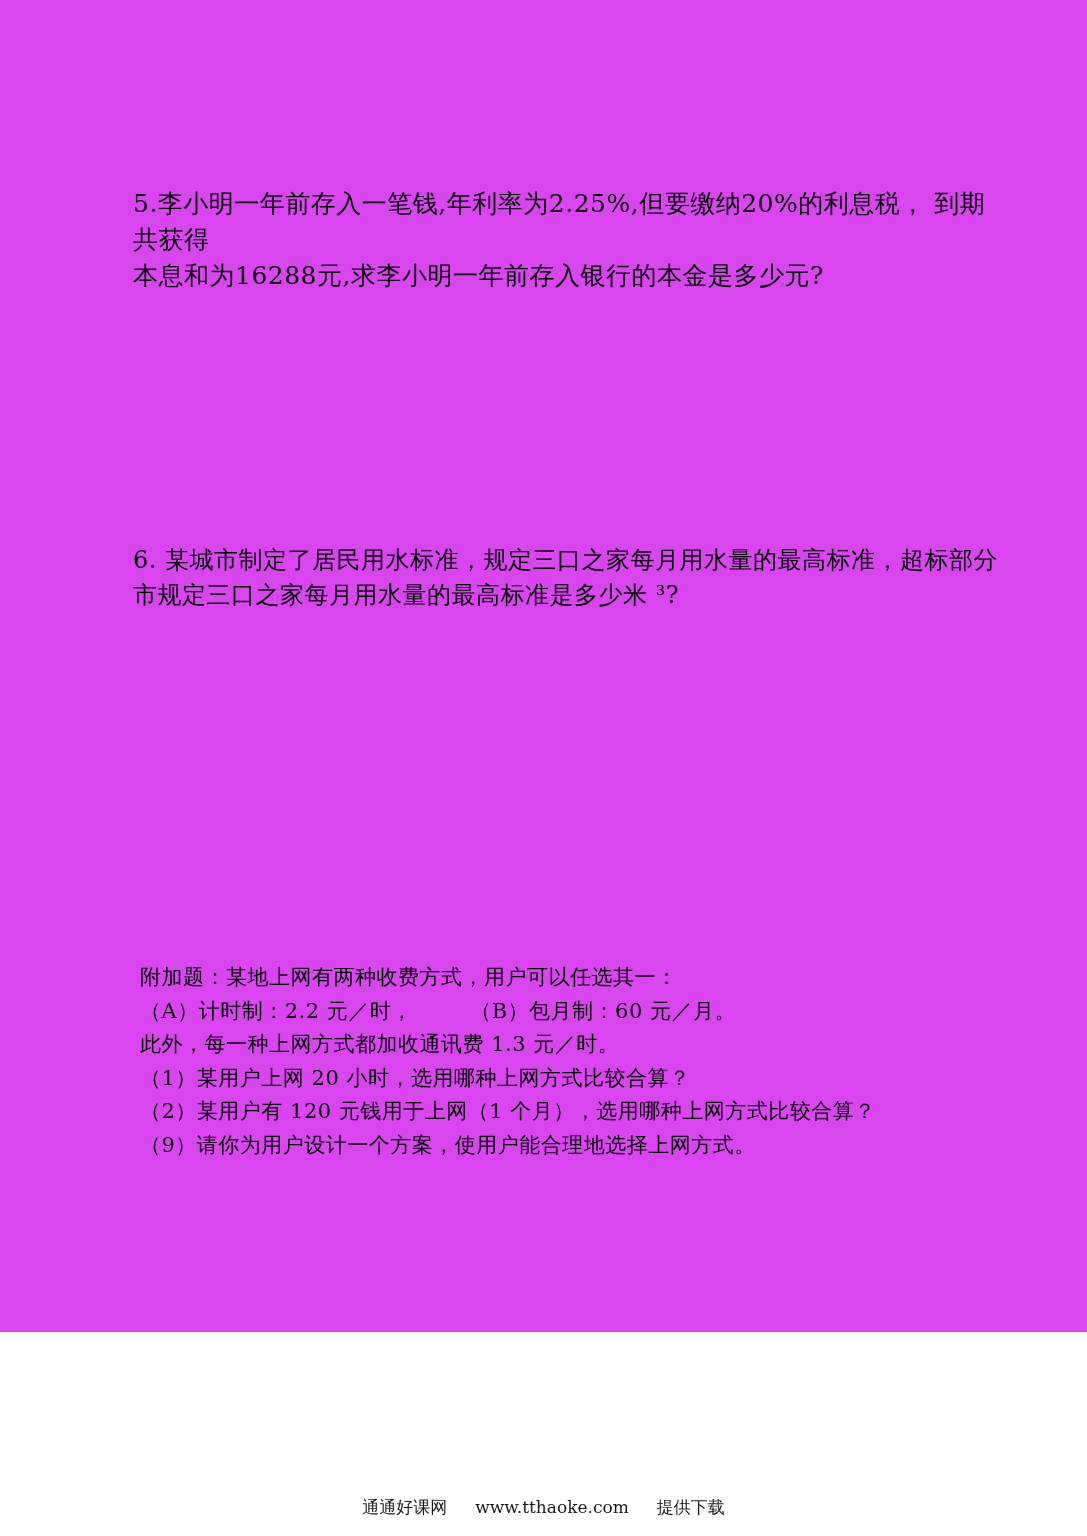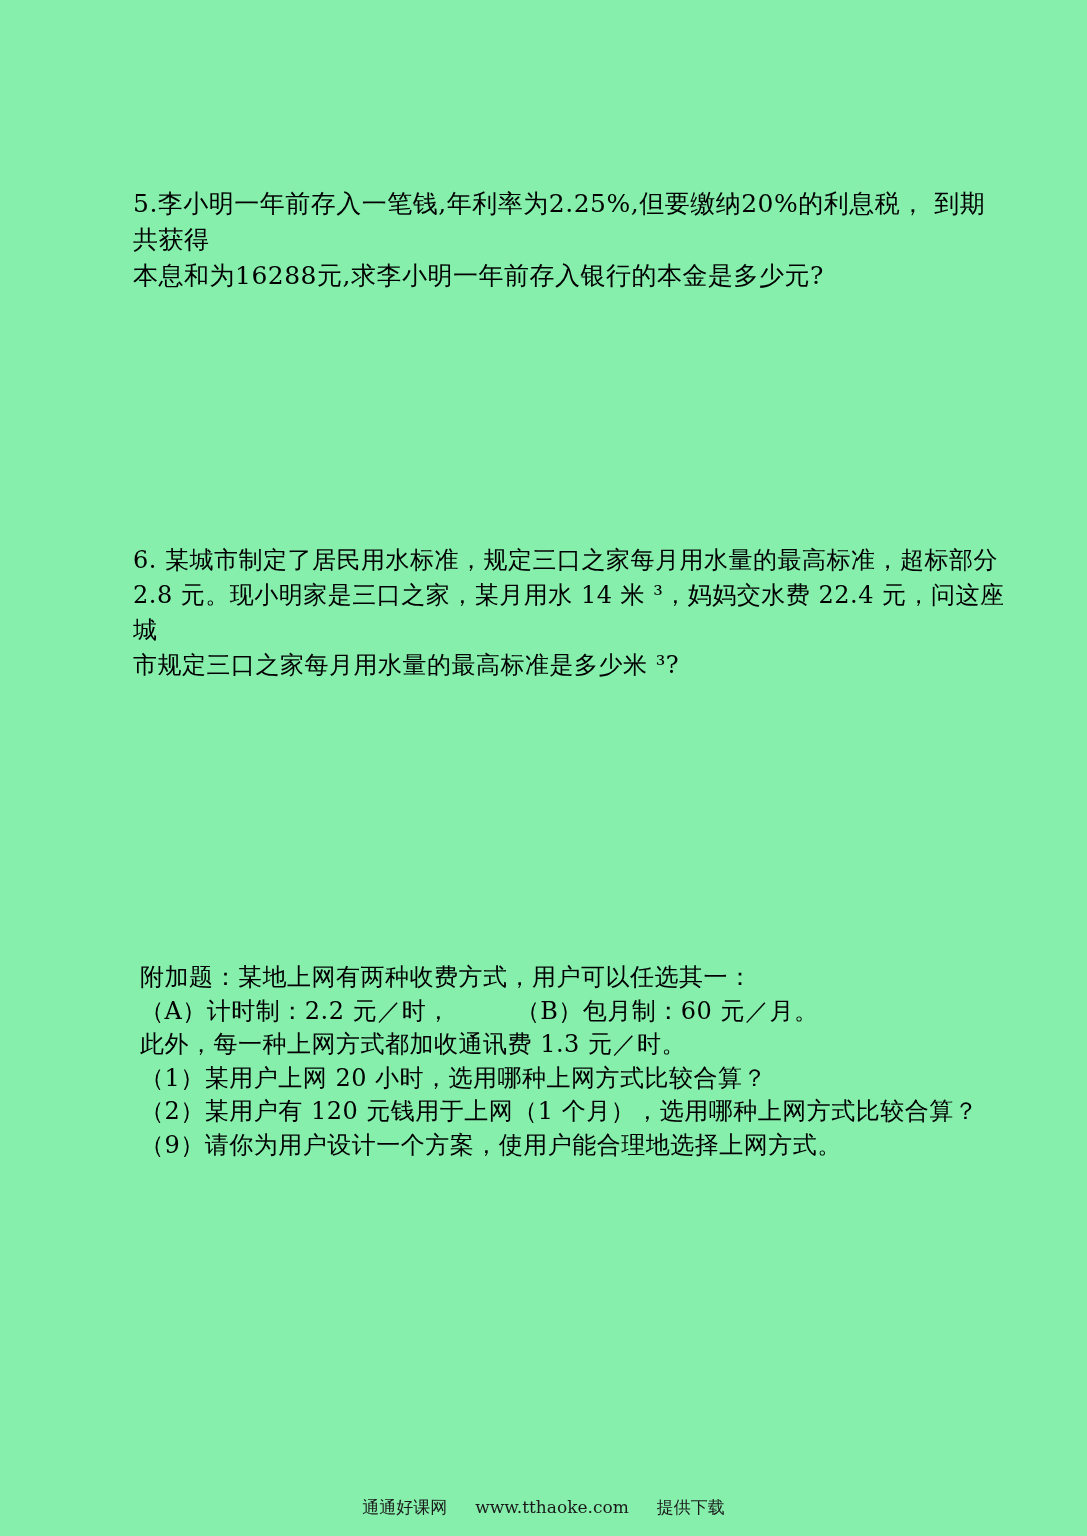--- a/index.html
+++ b/index.html
@@ -8,22 +8,22 @@
     height: 1536px;
     background: #ffffff;
     font-family: "DejaVu Serif", "Liberation Serif", serif;
     color: #000000;
     position: relative;
     overflow: hidden;
   }
   .page {
     position: absolute;
     left: 0; top: 0;
-    width: 1087px; height: 1536px;
-    background: #86efac;
+    width: 1087px; height: 1332px;
+    background: #d946ef;
   }
   .q-block { position: absolute; }
   .q-line { white-space: pre-wrap; }
 
   .question-5 {
     left: 133px;
     top: 186px;
     width: 872px;
     font-size: 25px;
     line-height: 36px;
@@ -34,21 +34,21 @@
     top: 543px;
     width: 890px;
     font-size: 24px;
     line-height: 35px;
     letter-spacing: 0.5px;
   }
   .bonus {
     left: 140px;
     top: 961px;
     width: 890px;
-    font-size: 24px;
+    font-size: 21px;
     line-height: 33.5px;
     letter-spacing: 0.5px;
   }
 
   .footer {
     position: absolute;
     left: 0;
     top: 1496px;
     width: 1087px;
     display: flex;
@@ -65,21 +65,20 @@
 
 <div class="page">
 
   <div class="q-block question-5">
     <div class="q-line">5.李小明一年前存入一笔钱,年利率为2.25%,但要缴纳20%的利息税， 到期共获得</div>
     <div class="q-line">本息和为16288元,求李小明一年前存入银行的本金是多少元?</div>
   </div>
 
   <div class="q-block question-6">
     <div class="q-line">6. 某城市制定了居民用水标准，规定三口之家每月用水量的最高标准，超标部分</div>
-    <div class="q-line">2.8 元。现小明家是三口之家，某月用水 14 米 ³，妈妈交水费 22.4 元，问这座城</div>
     <div class="q-line">市规定三口之家每月用水量的最高标准是多少米 ³?</div>
   </div>
 
   <div class="q-block bonus">
     <div class="q-line">附加题：某地上网有两种收费方式，用户可以任选其一：</div>
     <div class="q-line">（A）计时制：2.2 元／时，        （B）包月制：60 元／月。</div>
     <div class="q-line">此外，每一种上网方式都加收通讯费 1.3 元／时。</div>
     <div class="q-line">（1）某用户上网 20 小时，选用哪种上网方式比较合算？</div>
     <div class="q-line">（2）某用户有 120 元钱用于上网（1 个月），选用哪种上网方式比较合算？</div>
     <div class="q-line">（9）请你为用户设计一个方案，使用户能合理地选择上网方式。</div>

